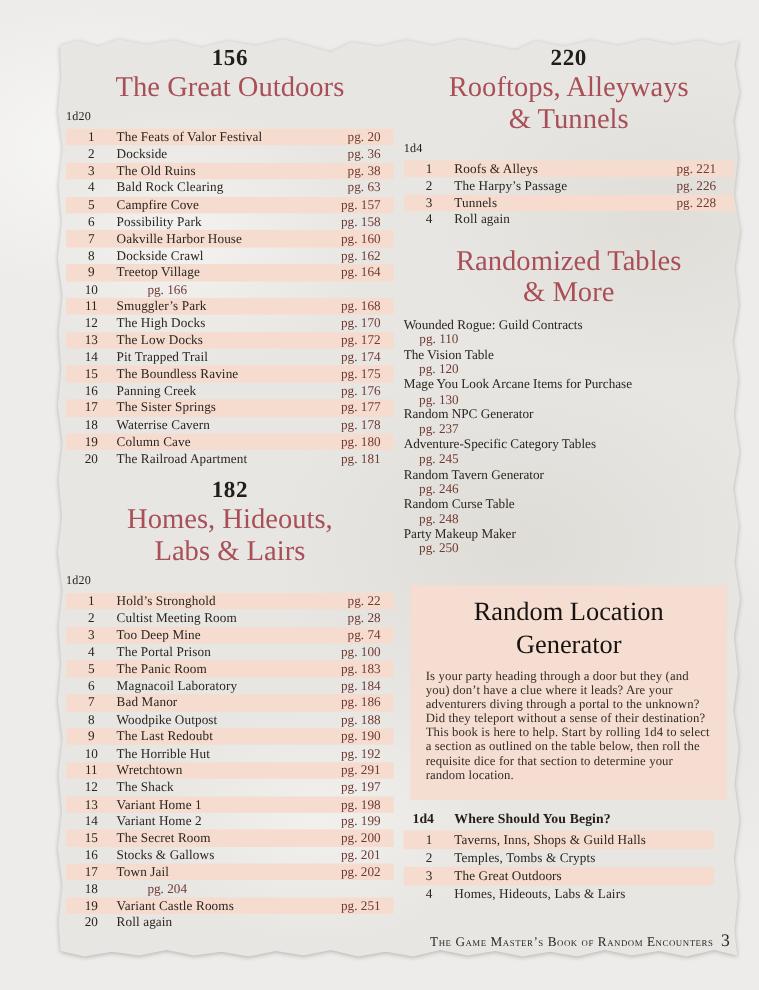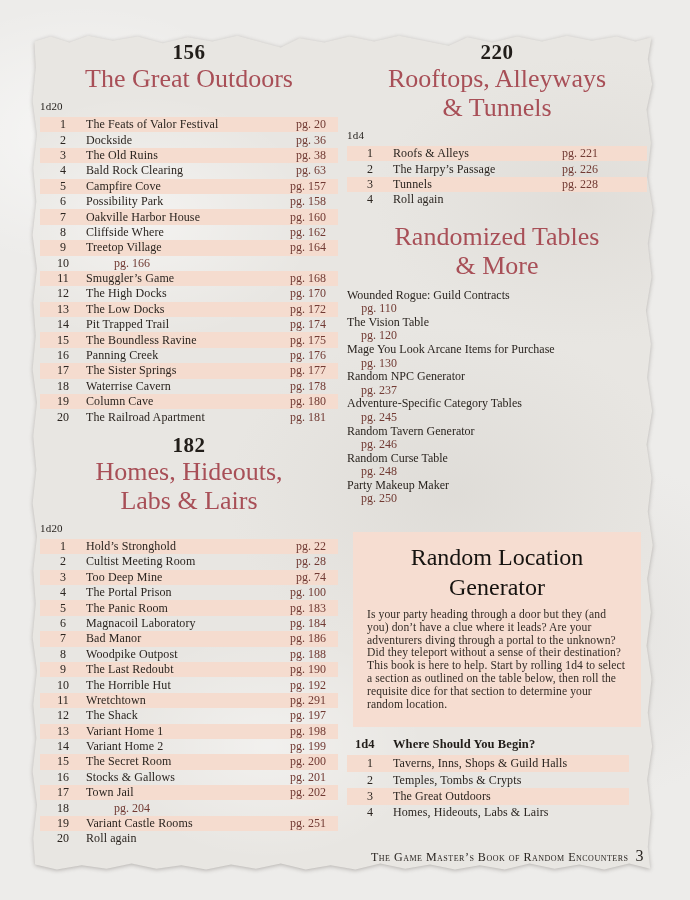--- a/index.html
+++ b/index.html
@@ -5,21 +5,21 @@
   html, body {
     margin: 0; padding: 0;
     width: 690px; height: 900px;
     overflow: hidden;
     background-color: #edecea;
     background-image:
       radial-gradient(ellipse 320px 220px at 12% 15%, rgba(255,255,255,0.55), transparent 60%),
       radial-gradient(ellipse 400px 300px at 80% 70%, rgba(210,207,202,0.35), transparent 60%);
     font-family: "Liberation Serif", "DejaVu Serif", serif;
   }
-  .page-wrap { position: absolute; left: 32px; top: 34px; width: 622px; height: 838px;
+  .page-wrap { position: absolute; left: 52px; top: 34px; width: 622px; height: 838px;
     filter: drop-shadow(0 1px 2px rgba(110,105,100,0.45)); }
   .page {
     position: absolute; inset: 0;
     background-color: #e8e6e2;
     background-image:
       radial-gradient(ellipse 280px 200px at 18% 22%, rgba(255,255,255,0.5), transparent 62%),
       radial-gradient(ellipse 380px 280px at 68% 55%, rgba(202,198,192,0.30), transparent 60%),
       radial-gradient(ellipse 260px 190px at 38% 85%, rgba(255,255,255,0.42), transparent 60%),
       radial-gradient(ellipse 340px 240px at 88% 20%, rgba(204,200,194,0.28), transparent 60%);
     clip-path: polygon(
@@ -47,21 +47,21 @@
   .sec-title { font-size: 26px; color: #a84f57; text-align: center; line-height: 29px;
     white-space: pre-line; margin-top: 0; }
   .dice-label { font-size: 11px; font-weight: normal; color: #211d19; margin-top: 6px;
     line-height: 15px; letter-spacing: 0.2px; }
   .dtable { margin-top: 3px; }
   .row { display: flex; align-items: center; height: 15.4px; font-size: 12px; color: #2b2520; }
   .dtable .row:nth-of-type(odd) { background: #f5dccf; }
   .cell-roll { width: 46px; text-align: center; flex: none; }
   .cell-name { flex: 1; letter-spacing: 0.1px; }
   .cell-pg { width: 64px; text-align: right; padding-right: 12px; color: #713a33; flex: none; }
-  .col-right .cell-pg { padding-right: 49px; }
+  .col-right .cell-pg { padding-right: 16px; }
 
   .sec-gap { margin-top: 8px; }
   .randomized-title { margin-top: 14px; }
   .plain-list { margin-top: 9px; }
   .list-row { display: flex; font-size: 12px; line-height: 13.6px; color: #2b2520; flex-direction: column; }
   .list-name { flex: 1; }
   .list-pg { width: 64px; text-align: center; padding-right: 30px; color: #713a33; flex: none; }
 
   .callout { margin: 26px 6px 0 6px; background: #f6ddd1; padding: 10px 14px 16px 14px; }
   .callout-title { font-size: 24px; color: #161310; text-align: center; line-height: 30px;
@@ -130,38 +130,38 @@
             </div>
 
             <div class="row">
               <span class="cell-roll">7</span>
               <span class="cell-name">Oakville Harbor House</span>
               <span class="cell-pg">pg. 160</span>
             </div>
 
             <div class="row">
               <span class="cell-roll">8</span>
-              <span class="cell-name">Cliffside Where</span>
+              <span class="cell-name">Dockside Crawl</span>
               <span class="cell-pg">pg. 162</span>
             </div>
 
             <div class="row">
               <span class="cell-roll">9</span>
               <span class="cell-name">Treetop Village</span>
               <span class="cell-pg">pg. 164</span>
             </div>
 
             <div class="row">
               <span class="cell-roll">10</span>
               <span class="cell-pg">pg. 166</span>
             </div>
 
             <div class="row">
               <span class="cell-roll">11</span>
-              <span class="cell-name">Smuggler’s Game</span>
+              <span class="cell-name">Smuggler’s Park</span>
               <span class="cell-pg">pg. 168</span>
             </div>
 
             <div class="row">
               <span class="cell-roll">12</span>
               <span class="cell-name">The High Docks</span>
               <span class="cell-pg">pg. 170</span>
             </div>
 
             <div class="row">

